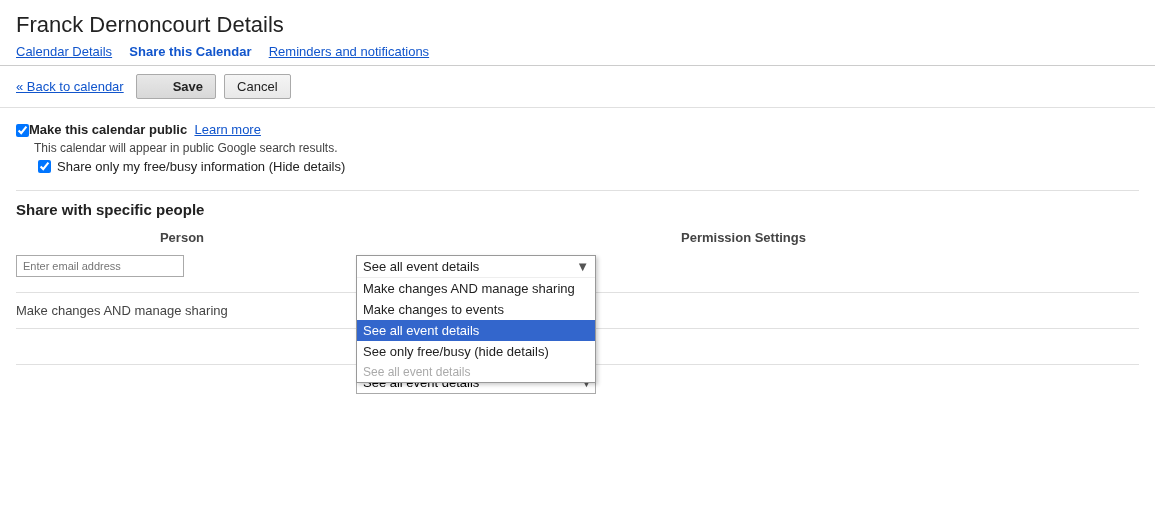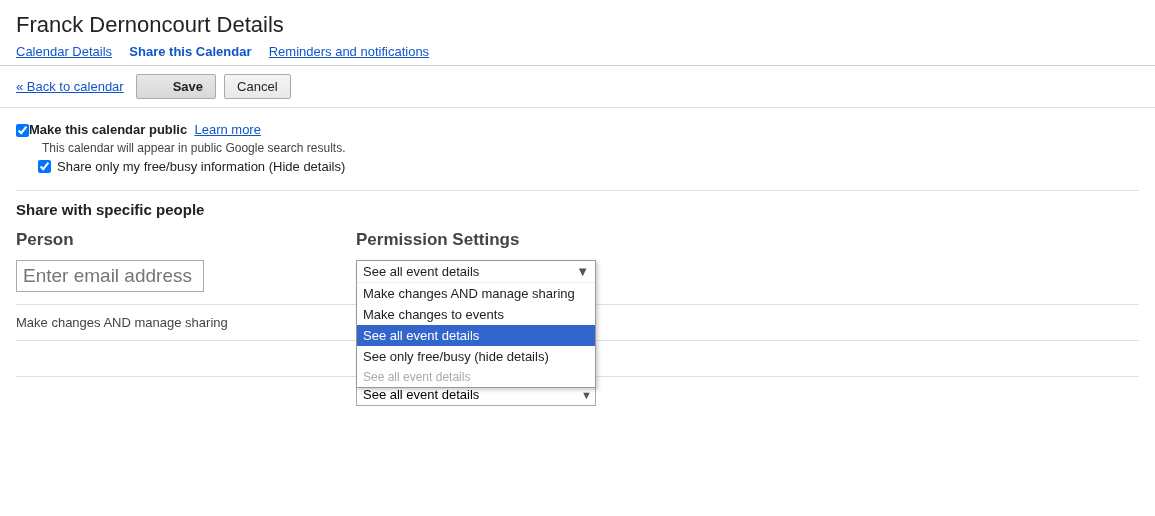--- a/index.html
+++ b/index.html
@@ -84,21 +84,21 @@
       font-weight: bold;
     }
     .learn-more {
       color: #15c;
       text-decoration: underline;
       cursor: pointer;
     }
     .public-desc {
       font-size: 12px;
       color: #444;
-      margin-left: 26px;
+      margin-left: 18px;
       margin-bottom: 4px;
     }
     .share-free-busy-row {
       display: flex;
       align-items: center;
       gap: 6px;
       margin-left: 22px;
     }
     .divider {
       border: none;
@@ -109,37 +109,37 @@
       font-size: 15px;
       font-weight: bold;
       margin-bottom: 12px;
       color: #222;
     }
     .share-table {
       width: 100%;
       border-collapse: collapse;
     }
     .share-table th {
-      text-align: left;
-      font-size: 17px;
+      text-align: center;
+      font-size: 13px;
       font-weight: bold;
       color: #444;
       padding-bottom: 6px;
       padding-right: 8px;
     }
     .share-table td {
       vertical-align: top;
       padding: 4px 8px 4px 0;
     }
     .person-col { width: 340px; }
     .email-input {
-      width: 188px;
+      width: 168px;
       border: 1px solid #aaa;
       padding: 4px 6px;
-      font-size: 19px;
+      font-size: 11px;
       color: #999;
       background: #fff;
     }
     .permission-cell {
       display: flex;
       align-items: flex-start;
       gap: 8px;
     }
     .dropdown-wrapper {
       position: relative;

